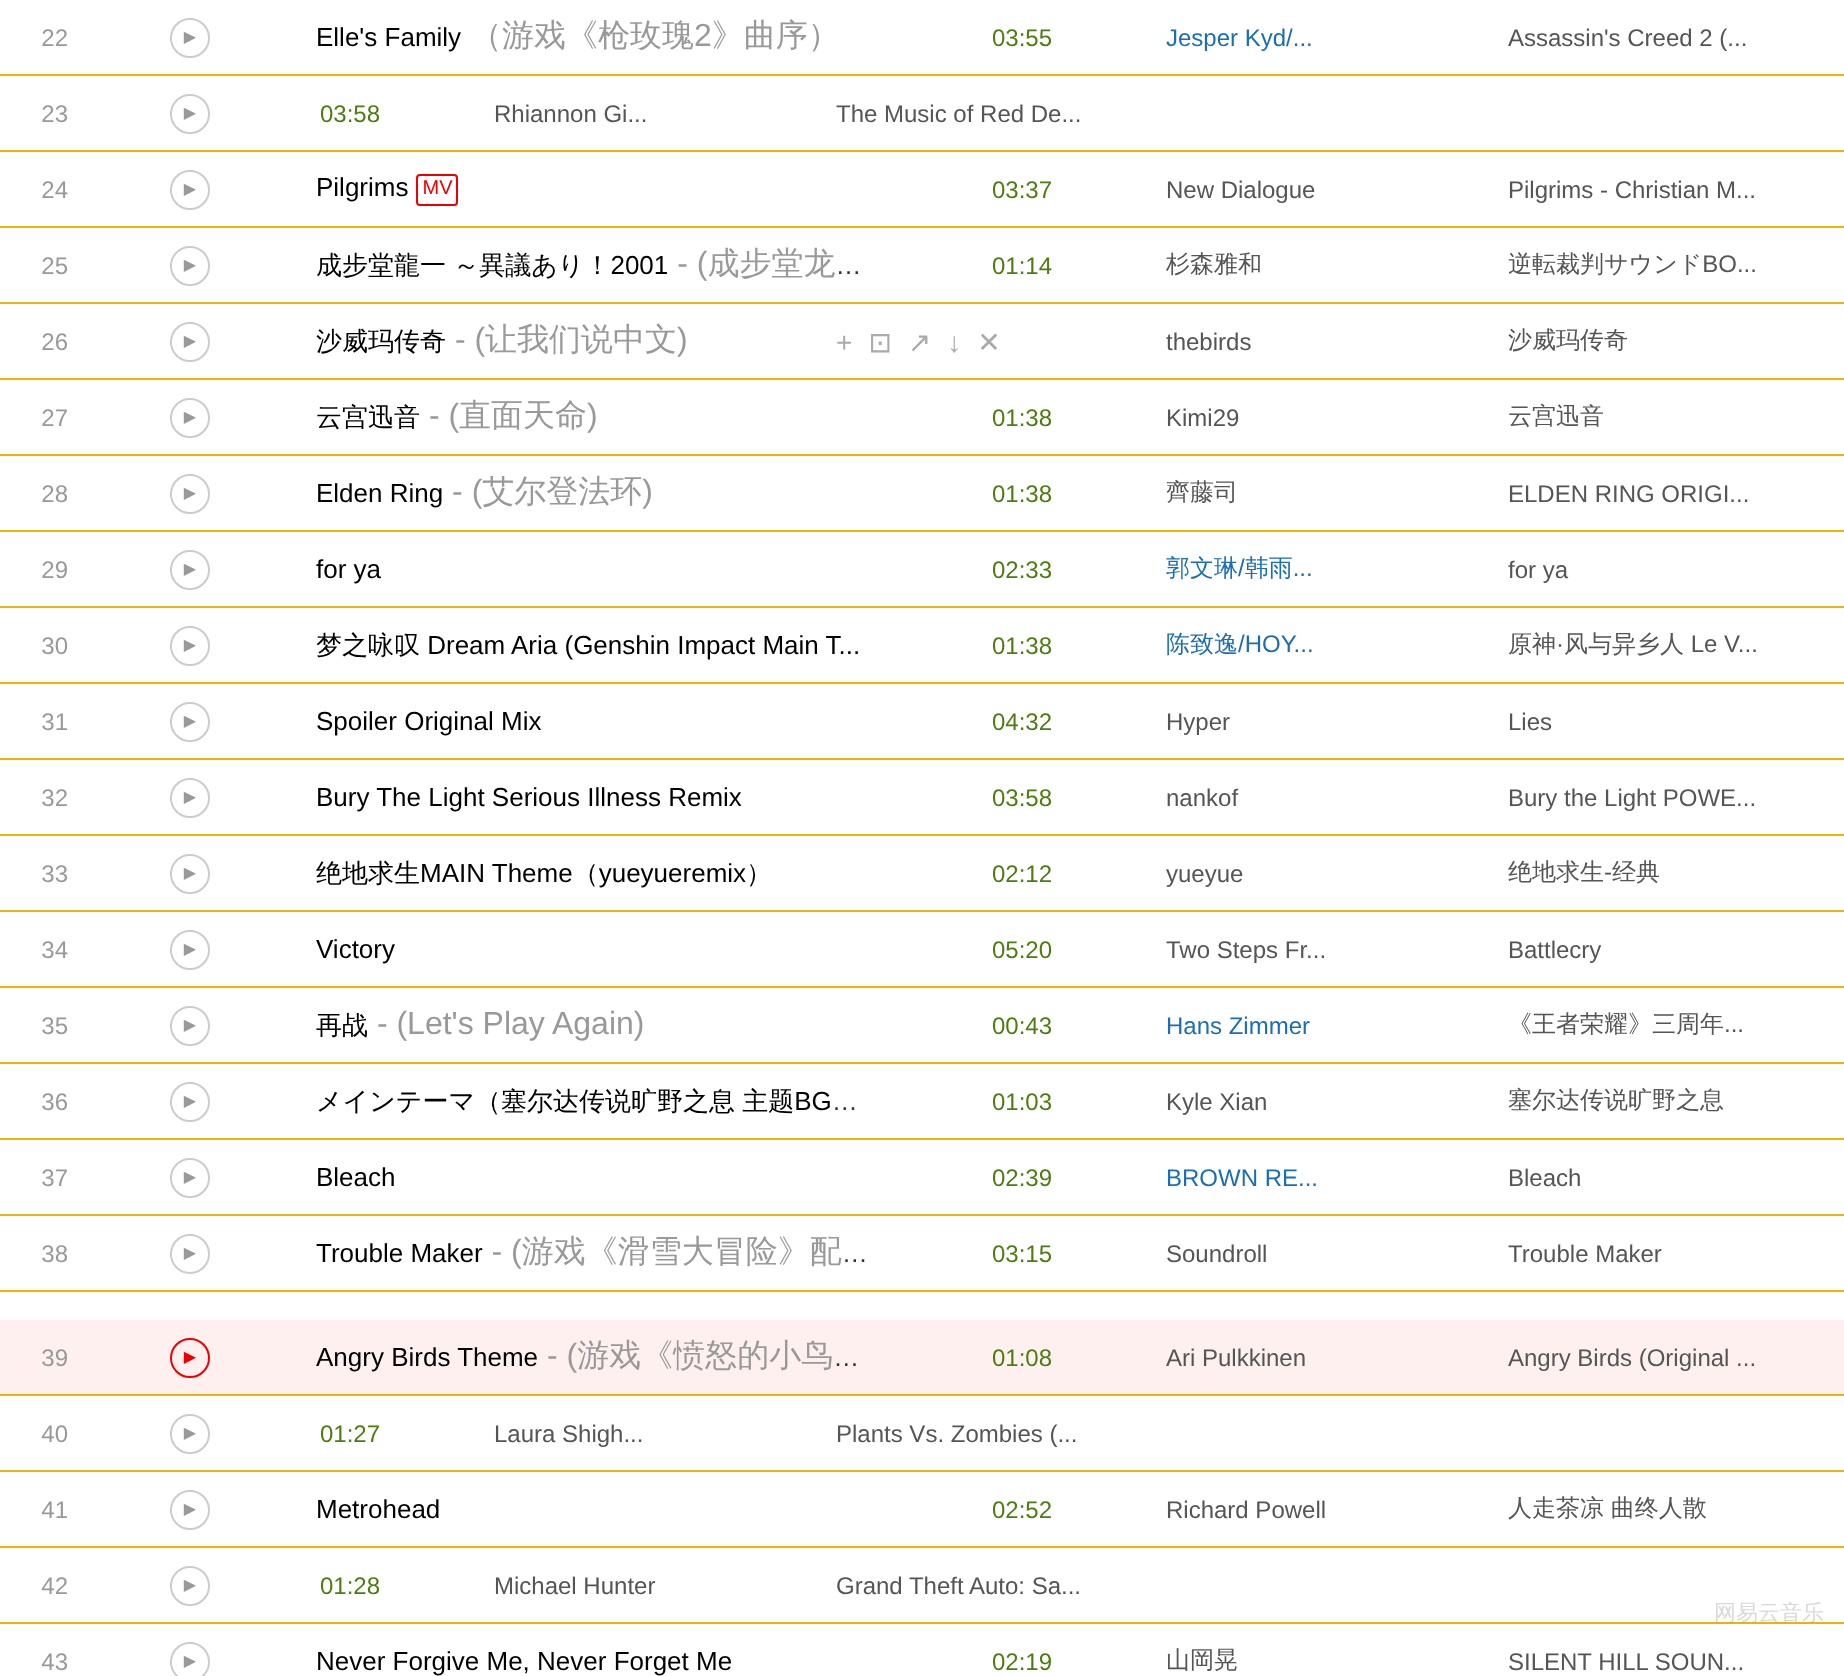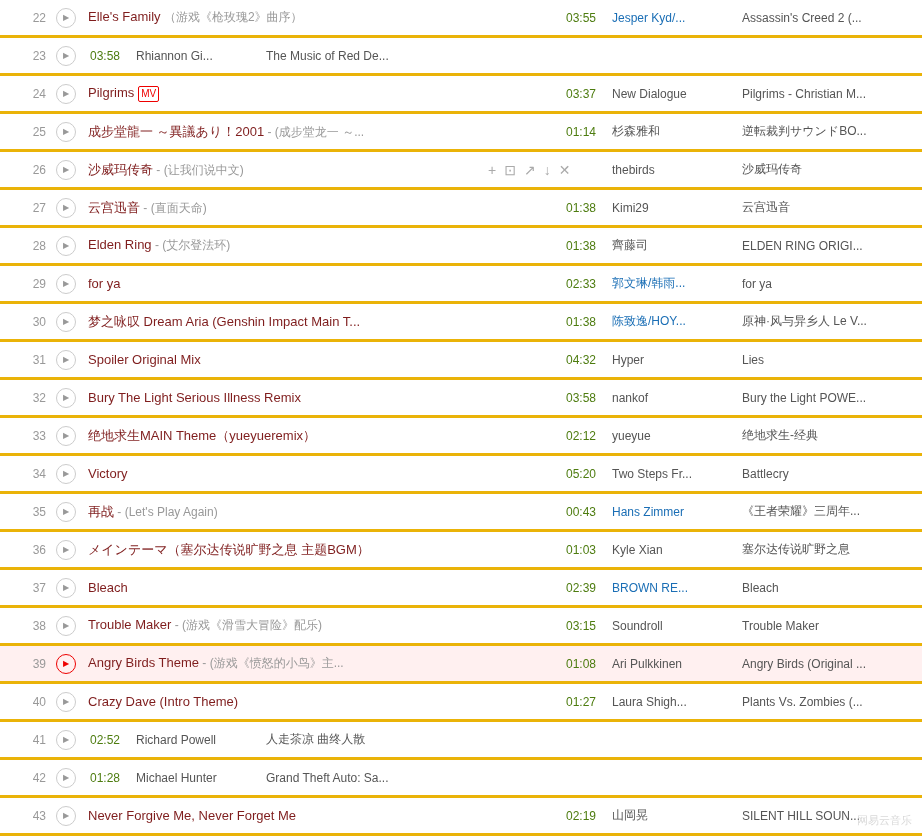--- a/index.html
+++ b/index.html
@@ -9,25 +9,27 @@
       background: #fff;
       color: #333;
     }
     .track-list {
       width: 922px;
     }
     .track-row {
       display: flex;
       align-items: center;
       height: 38px;
-      border-bottom: 3px solid #eab308;
-      padding: 0 16px;
+      border-bottom: 1px solid #eab308;
+      padding: 0 4px;
+      gap: 41px;
     }
     .track-row.playing {
       background: #fff0f0;
+      margin-top: 14px;
     }
     .col-num {
       width: 36px;
       text-align: right;
       color: #999;
       font-size: 12px;
       padding-right: 6px;
       flex-shrink: 0;
     }
     .col-play {
@@ -55,26 +57,26 @@
     }
     .col-title {
       flex: 1;
       min-width: 0;
       padding: 0 8px;
       white-space: nowrap;
       overflow: hidden;
       text-overflow: ellipsis;
     }
     .title-main {
-      color: #7f1d1d;
+      color: #000000;
       font-size: 13px;
     }
     .title-sub {
       color: #999;
-      font-size: 12px;
+      font-size: 16px;
     }
     .mv-badge {
       display: inline-block;
       border: 1px solid #e00;
       color: #e00;
       font-size: 10px;
       padding: 0 2px;
       margin-left: 4px;
       border-radius: 2px;
       line-height: 14px;
@@ -121,21 +123,21 @@
       white-space: nowrap;
       overflow: hidden;
       text-overflow: ellipsis;
       color: #555;
       font-size: 12px;
       padding: 0 6px;
     }
     
     .watermark {
       position: fixed;
-      bottom: 10px;
+      bottom: 24px;
       right: 10px;
       color: rgba(180,180,180,0.5);
       font-size: 11px;
     }
   </style>
 </head>
 <body>
 
 <div class="track-list">
 <div class="track-row">
@@ -321,30 +323,30 @@
       <div class="col-title"><span class="title-main">Angry Birds Theme</span><span class="title-sub"> - (游戏《愤怒的小鸟》主...</span></div>
       <div class="col-duration">01:08</div>
       <div class="col-artist gray">Ari Pulkkinen</div>
       <div class="col-album">Angry Birds (Original ...</div>
     </div>
     <div class="track-row">
       <div class="col-num">40</div>
       <div class="col-play">
         <div class="play-btn">▶</div>
       </div>
-      <div class="col-title"><span class="title-main">Crazy Dave (Intro Theme)</span></div>
       <div class="col-duration">01:27</div>
       <div class="col-artist gray">Laura Shigh...</div>
       <div class="col-album">Plants Vs. Zombies (...</div>
     </div>
     <div class="track-row">
       <div class="col-num">41</div>
       <div class="col-play">
         <div class="play-btn">▶</div>
       </div>
+      <div class="col-title"><span class="title-main">Metrohead</span></div>
       <div class="col-duration">02:52</div>
       <div class="col-artist gray">Richard Powell</div>
       <div class="col-album">人走茶凉 曲终人散</div>
     </div>
     <div class="track-row">
       <div class="col-num">42</div>
       <div class="col-play">
         <div class="play-btn">▶</div>
       </div>
       <div class="col-duration">01:28</div>

